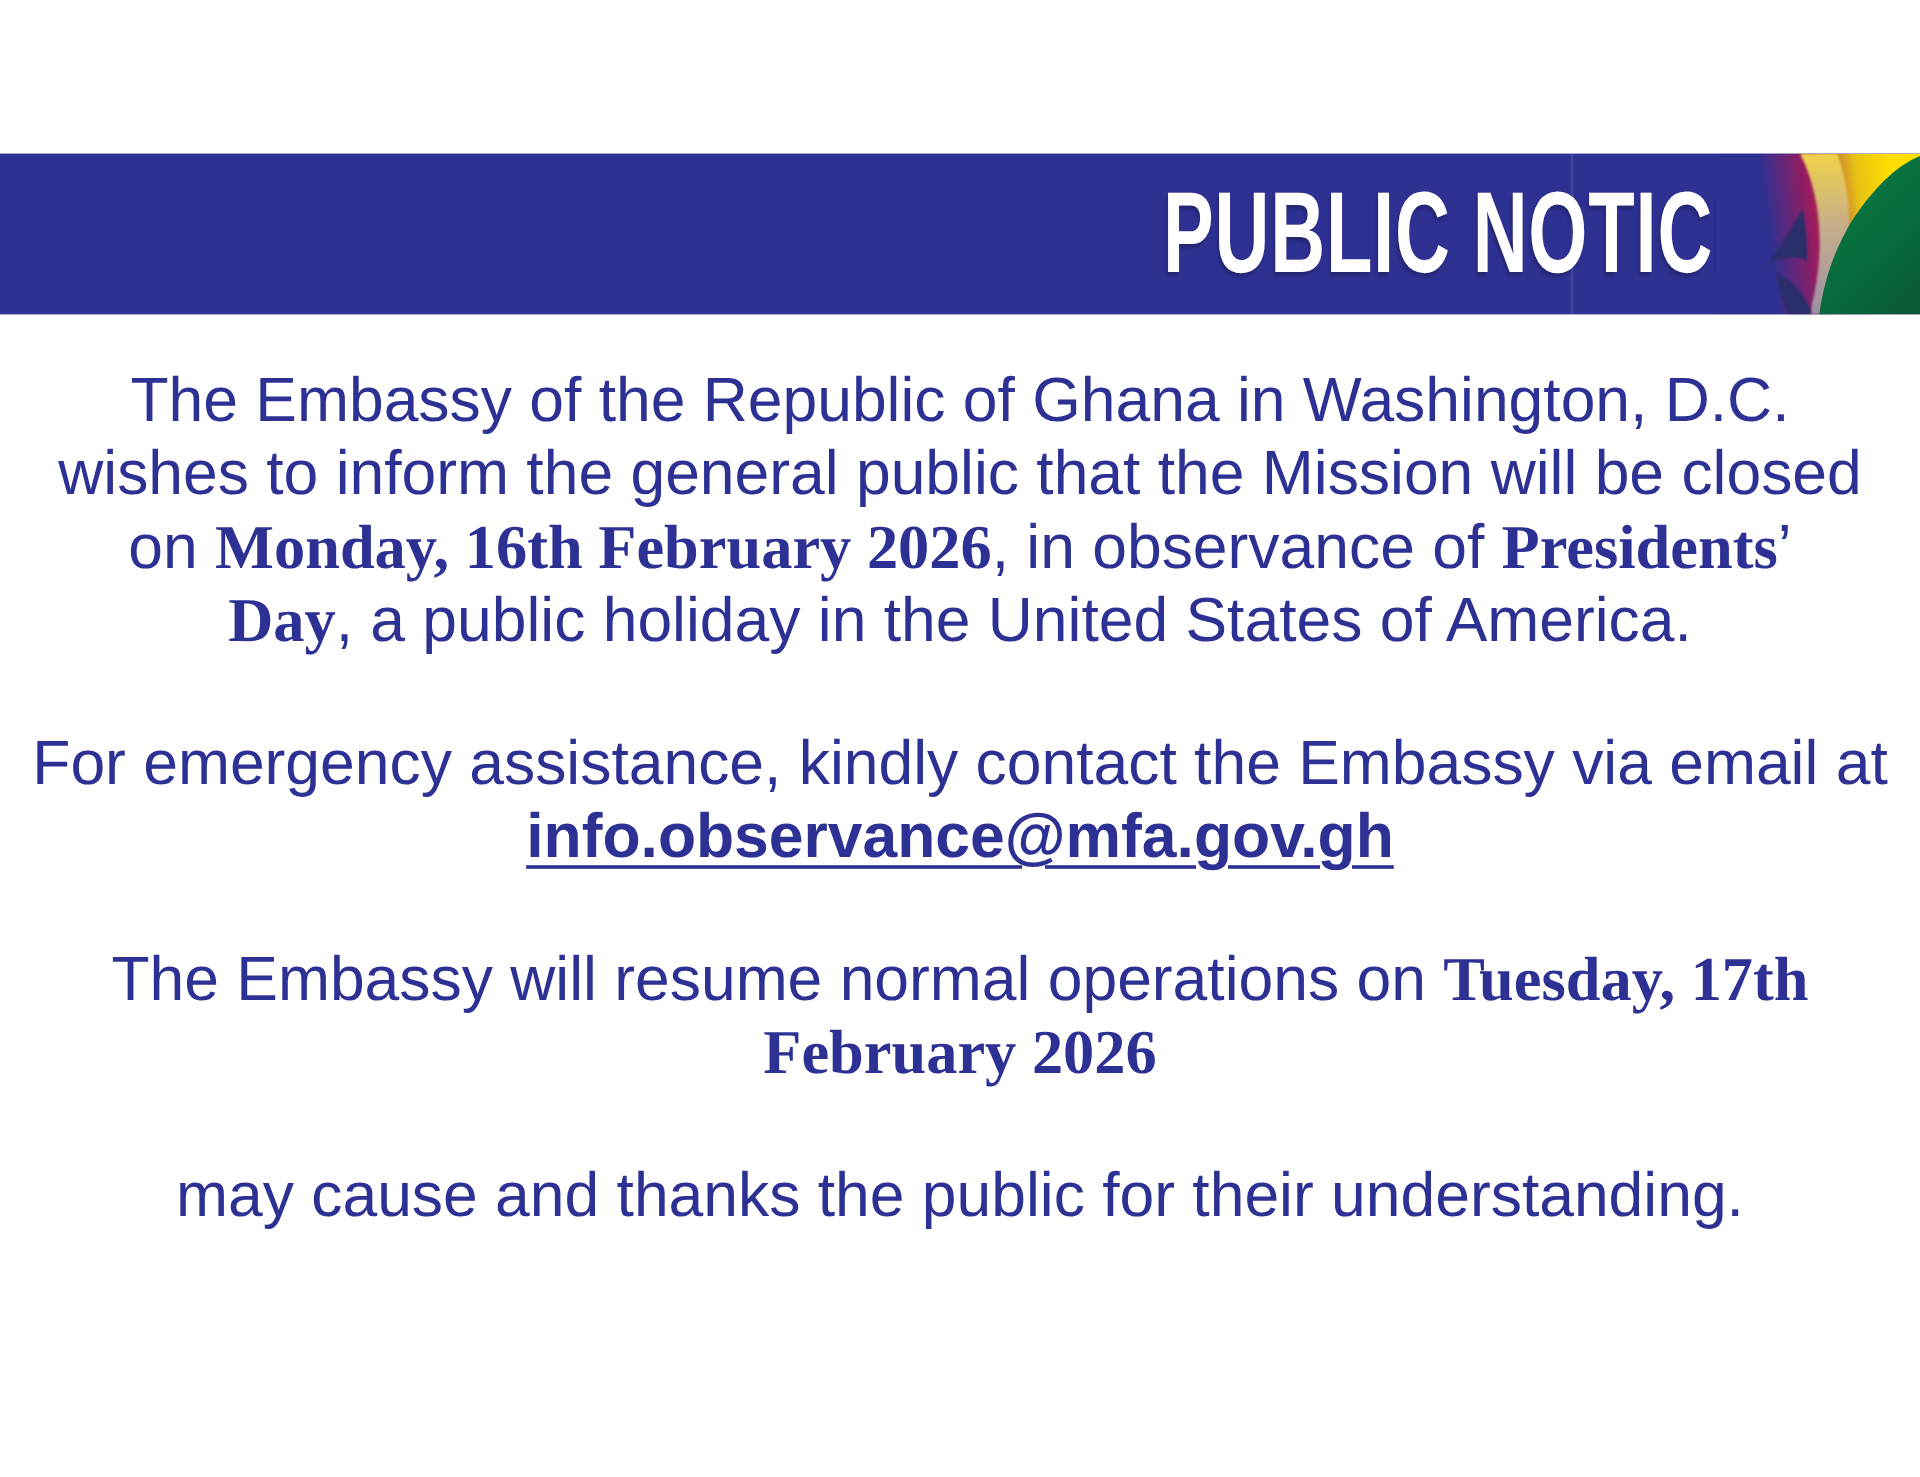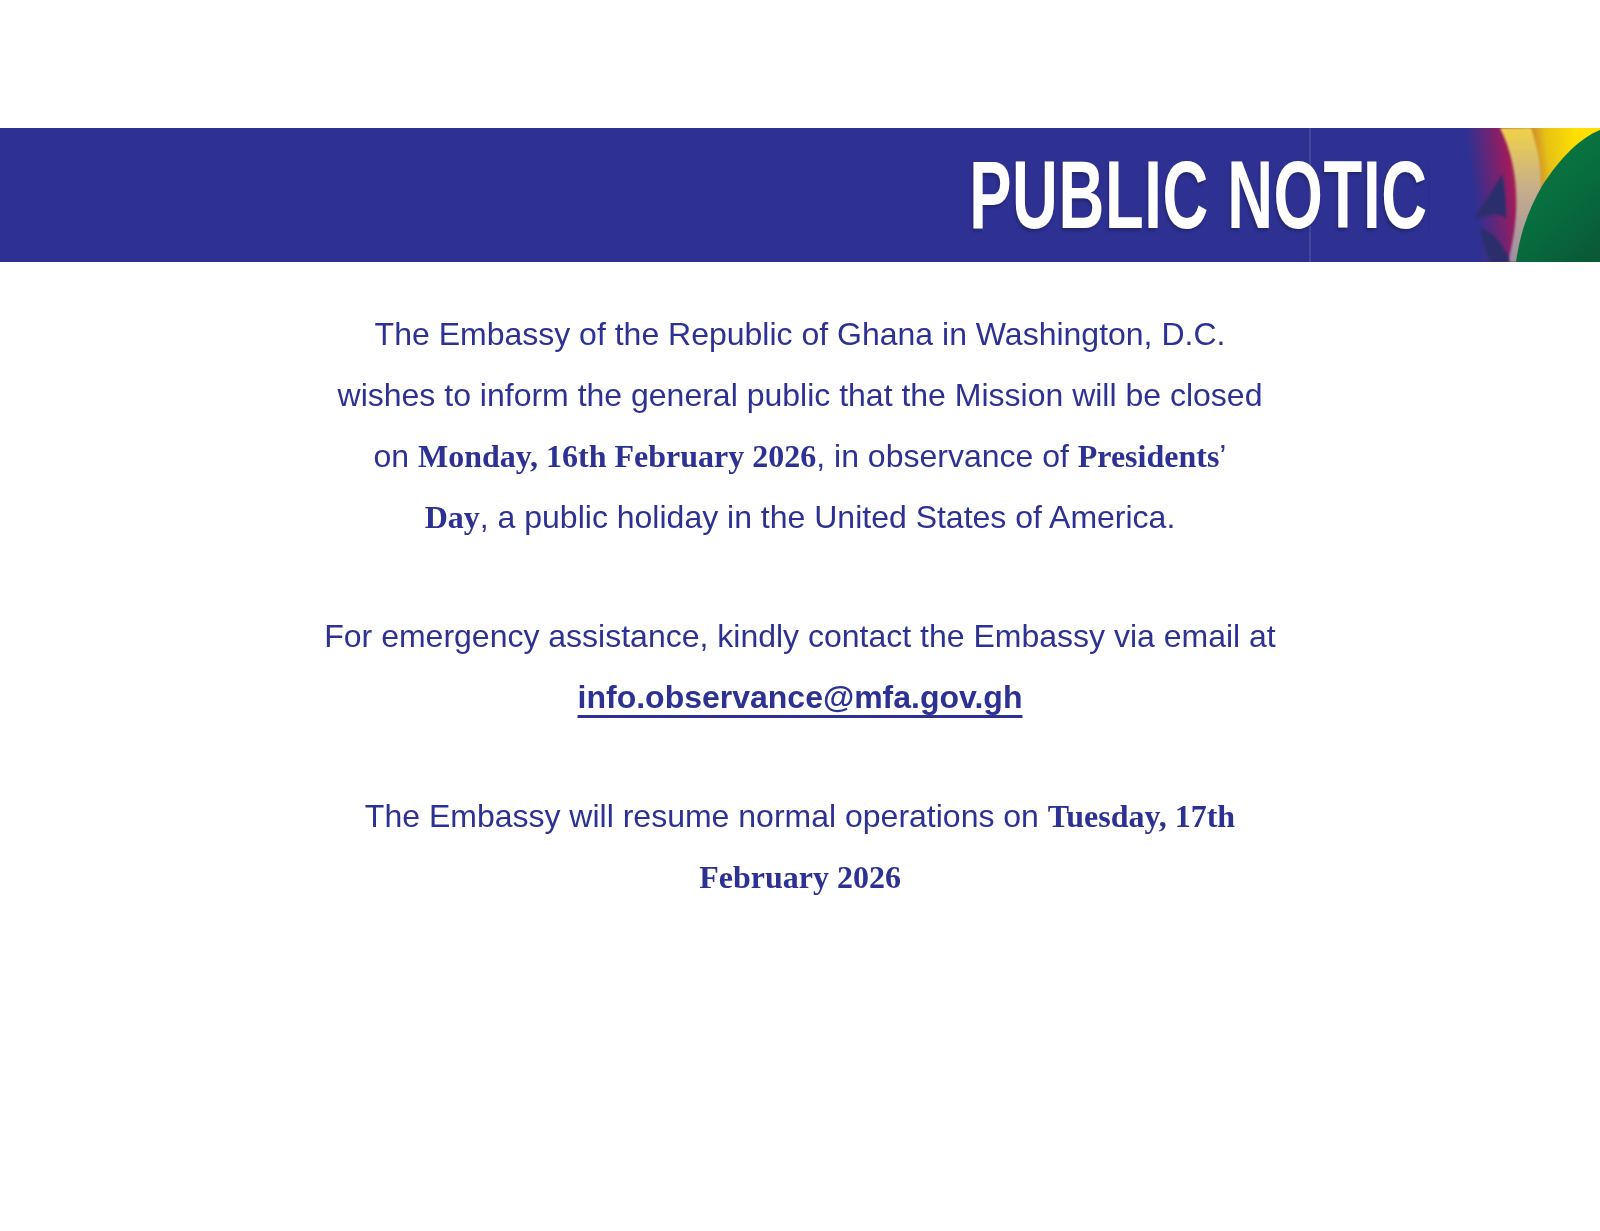--- a/index.html
+++ b/index.html
@@ -56,21 +56,21 @@
 
   
   .content {
     position: absolute;
     top: 262px;
     left: 0;
     width: 1600px;
     padding-top: 42px;
     text-align: center;
     color: var(--text-navy, #2D3193);
-    font-size: 32px;
+    font-size: 52px;
     line-height: 61px;
   }
   .content p { margin: 0 0 58px 0; }
   .content p:last-child { margin-bottom: 0; }
   .line { display: block; white-space: nowrap; }
   .b { font-weight: 700; font-family: Liberation Serif, serif; }
   .email-link {
     font-weight: 700;
     color: inherit;
     text-decoration: underline;
@@ -132,16 +132,17 @@
       <span class="line"><span>For emergency assistance, kindly contact the Embassy via email at</span></span>
       <span class="line"><a class="email-link">info.observance@mfa.gov.gh</a></span>
     </p>
 
     <p>
       <span class="line"><span>The Embassy will resume normal operations on </span><span class="b">Tuesday, 17th</span></span>
       <span class="line"><span class="b">February 2026</span></span>
     </p>
 
     <p>
+      <span class="line"><span>may cause and thanks the public for their understanding.</span></span>
     </p>
 
   </main>
 </div>
 
 </body></html>

